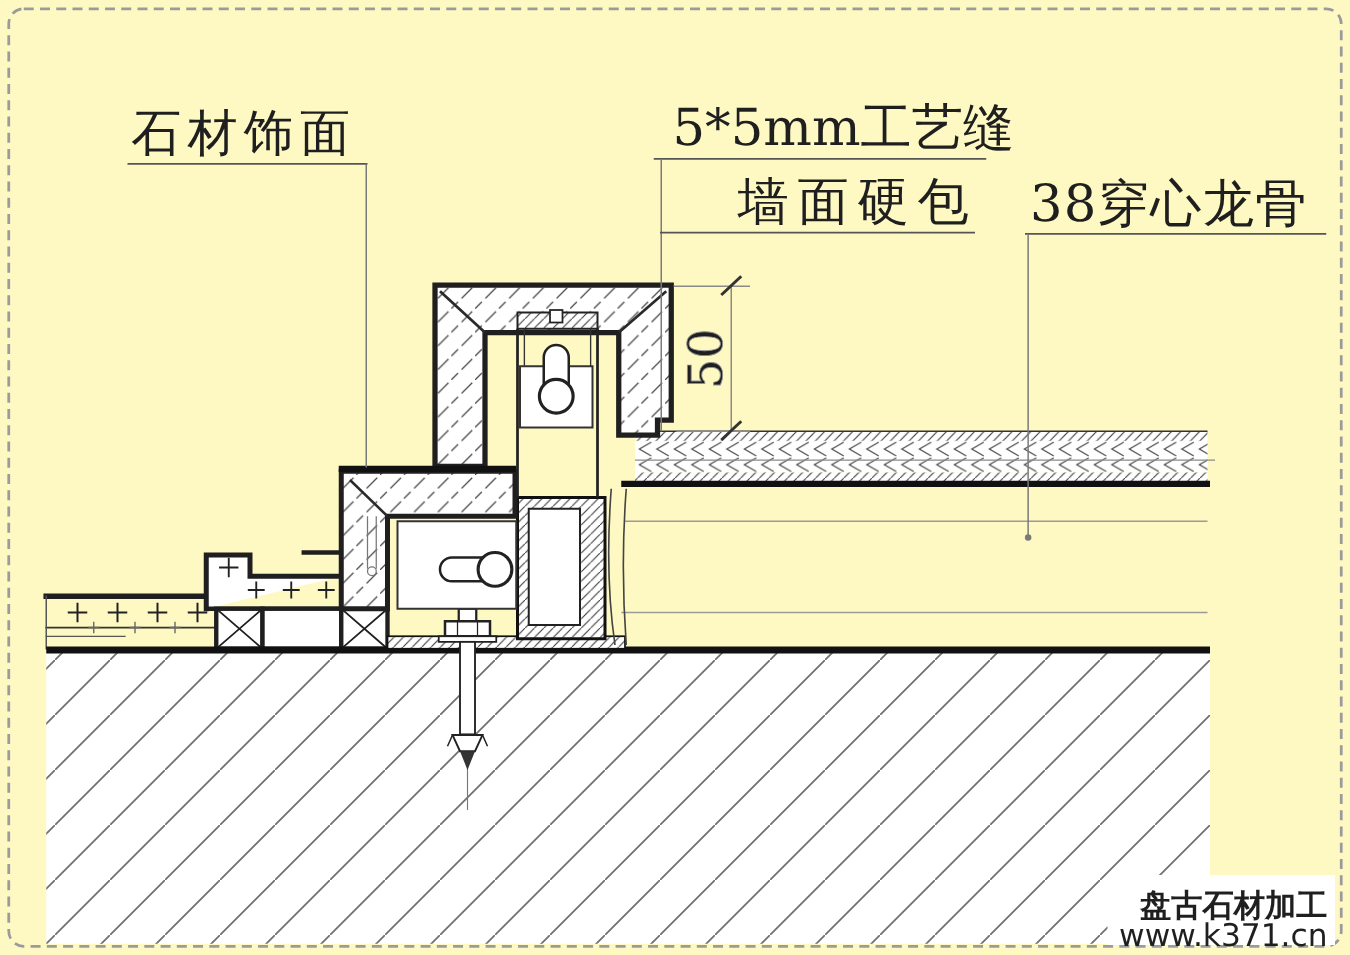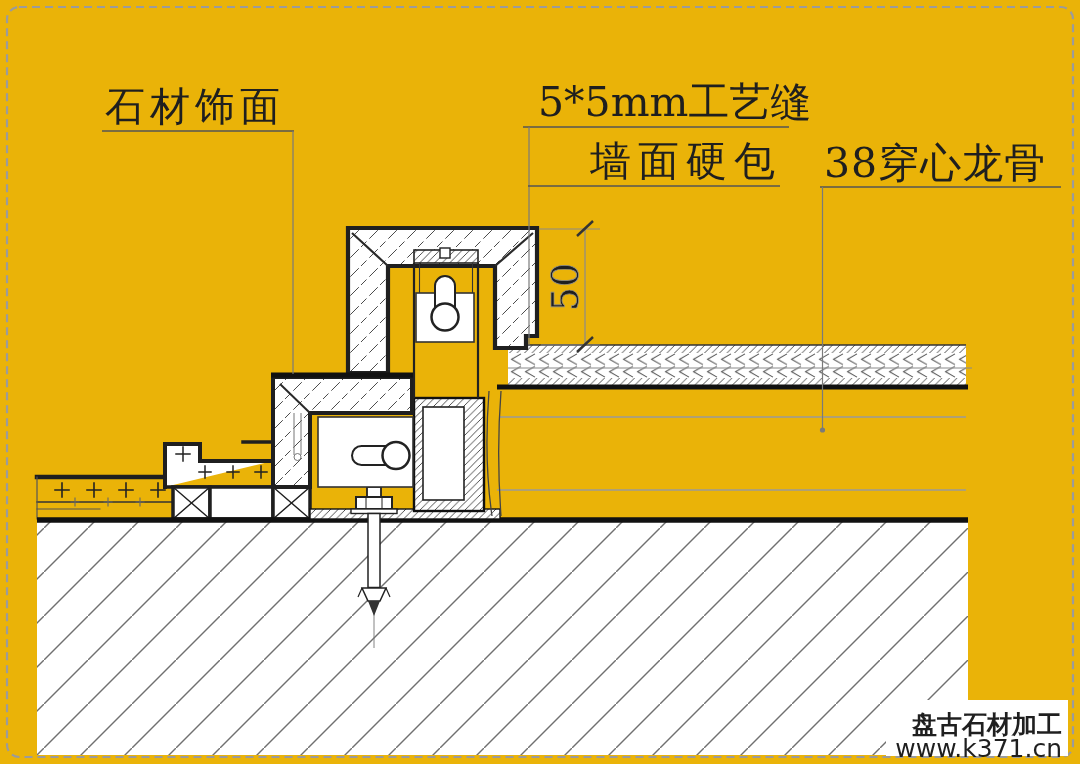--- a/index.html
+++ b/index.html
@@ -1,16 +1,16 @@
 <!DOCTYPE html>
 <html><head>
 <meta charset="utf-8">
 <style>
   html,body{margin:0;padding:0;background:#ffffff;}
-  .stage{position:relative;width:1080px;height:764px;background:#eab308;overflow:hidden;
+  .stage{position:relative;width:1080px;height:764px;background:#fef9c3;overflow:hidden;
          font-family:"DejaVu Serif","Liberation Serif",serif;}
   svg{display:block;}
   text{font-family:"DejaVu Serif","Liberation Serif",serif;fill:#1f1f1f;}
   .wm1{font-family:"DejaVu Sans","Liberation Sans",sans-serif;font-weight:bold;}
   .wm2{font-family:"DejaVu Sans","Liberation Sans",sans-serif;}
 </style>
 </head>
 <body>
 
 <div class="stage">

